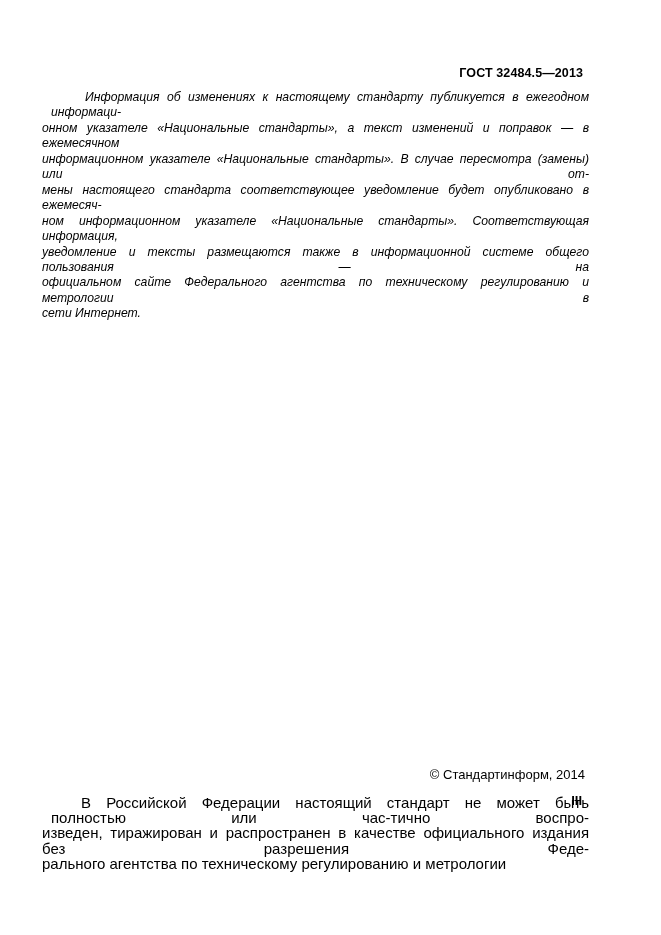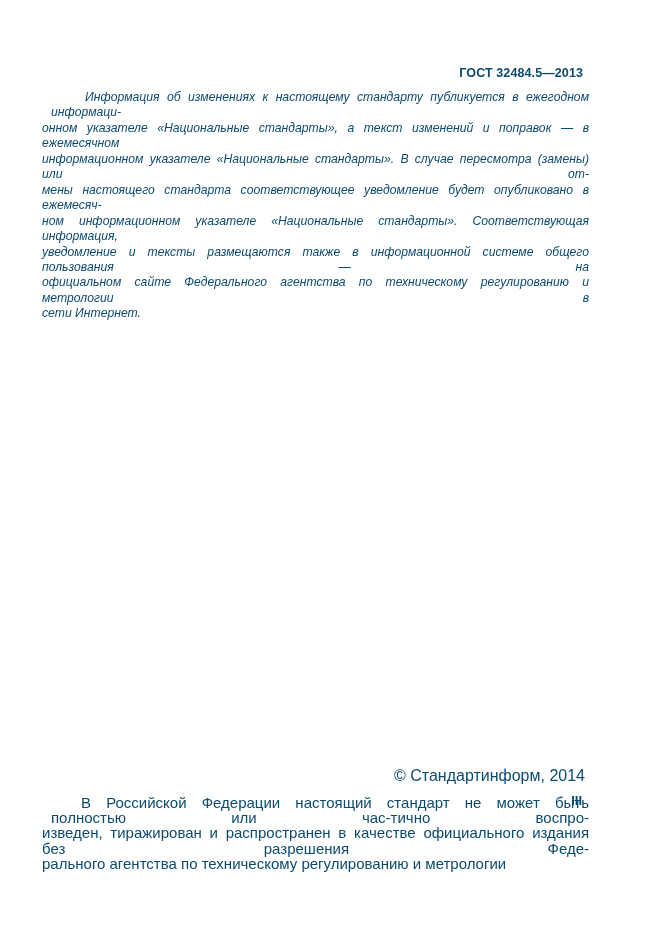--- a/index.html
+++ b/index.html
@@ -6,21 +6,21 @@
     margin: 0;
     padding: 0;
     background: #ffffff;
   }
   .page {
     position: relative;
     width: 661px;
     height: 935px;
     background: #ffffff;
     font-family: "Liberation Sans", sans-serif;
-    color: #0c4a6e;
+    color: #000000;
     overflow: hidden;
   }
   .abs {
     position: absolute;
     left: 42px;
     width: 547px;
     box-sizing: border-box;
   }
   .standard-number {
     top: 66px;
@@ -54,21 +54,21 @@
   .repro .line-first {
     text-indent: 30px;
   }
   .line-last {
     text-align: right;
     text-align-last: left;
   }
   .copyright {
     top: 767px;
     text-align: right;
-    font-size: 16px;
+    font-size: 13px;
     padding-right: 4px;
   }
   .page-number {
     top: 793px;
     text-align: right;
     font-weight: bold;
     font-size: 13px;
     padding-right: 7px;
   }
 </style>

